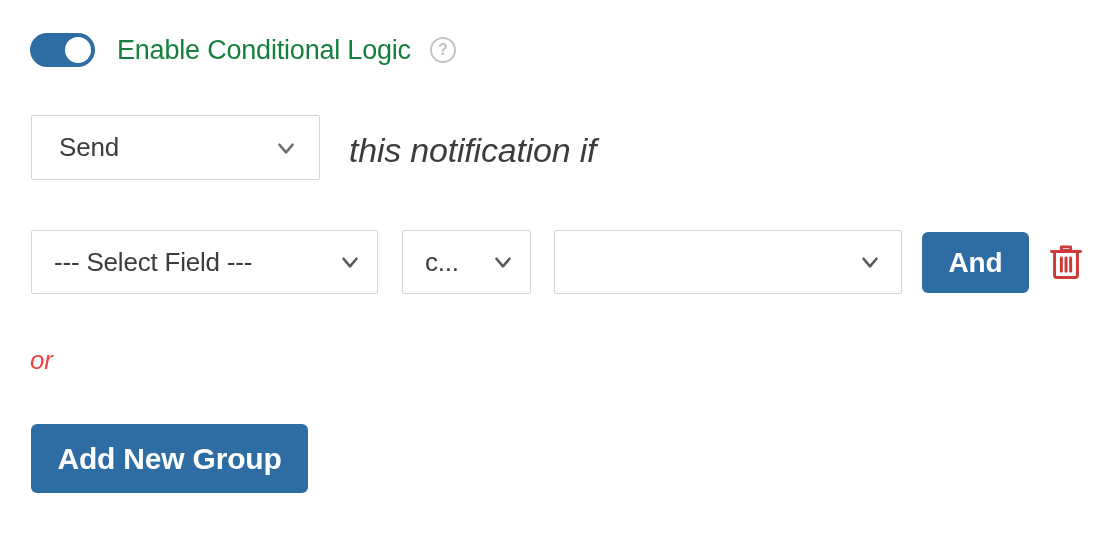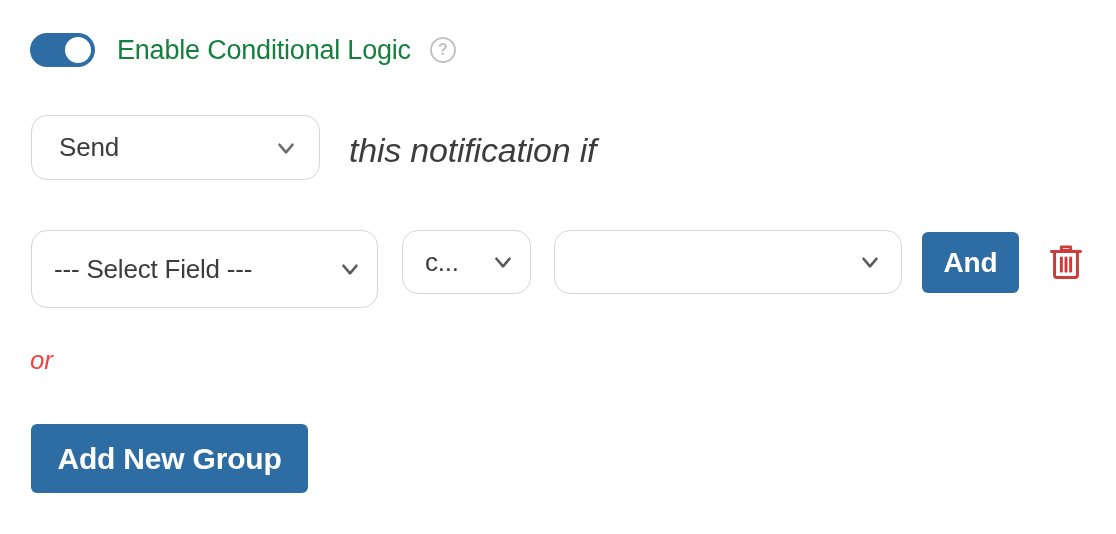--- a/index.html
+++ b/index.html
@@ -75,21 +75,21 @@
     cursor: help;
     flex: none;
   }
 
   
   .select-box {
     position: absolute;
     box-sizing: border-box;
     background: #ffffff;
     border: 1px solid #d5d5d5;
-    border-radius: 16px;
+    border-radius: 2px;
     display: flex;
     align-items: center;
     cursor: pointer;
   }
   .select-text {
     font-size: 26px;
     color: #3c3c3c;
     white-space: nowrap;
     overflow: hidden;
     letter-spacing: -0.2px;
@@ -119,21 +119,21 @@
     color: #3c3c3c;
     white-space: nowrap;
     letter-spacing: -0.2px;
   }
 
   
   #field-select {
     left: 31px;
     top: 230px;
     width: 347px;
-    height: 78px;
+    height: 64px;
     padding: 0 14px 0 22px;
     justify-content: space-between;
   }
   #operator-select {
     left: 402px;
     top: 230px;
     width: 129px;
     height: 64px;
     padding: 0 14px 0 22px;
     justify-content: space-between;
@@ -160,21 +160,21 @@
     padding: 0;
     display: flex;
     align-items: center;
     justify-content: center;
     white-space: nowrap;
     letter-spacing: -0.2px;
   }
   #and-button {
     left: 922px;
     top: 232px;
-    width: 97px;
+    width: 107px;
     height: 61px;
     font-size: 28px;
   }
   #add-group-button {
     left: 31px;
     top: 424px;
     width: 277px;
     height: 69px;
     font-size: 30px;
   }

